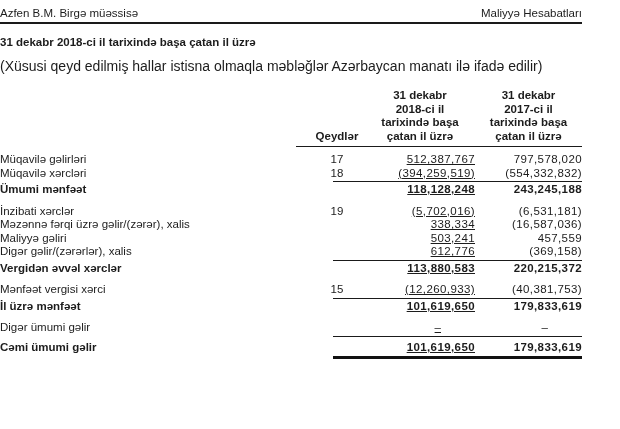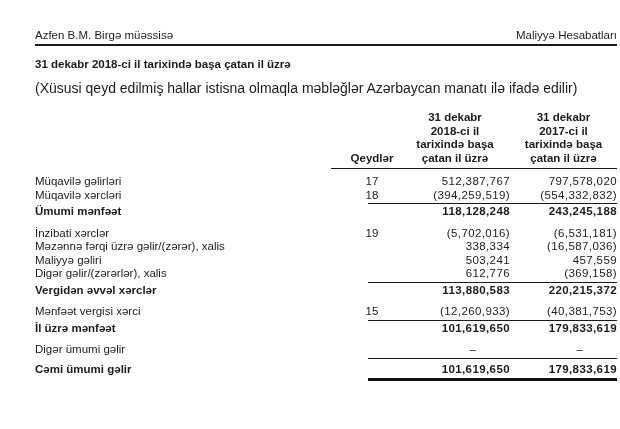--- a/index.html
+++ b/index.html
@@ -5,23 +5,22 @@
   * { box-sizing: border-box; margin: 0; padding: 0; }
   html, body {
     width: 620px; height: 429px;
     background: #ffffff;
     color: #1c1c1c;
     font-family: "Liberation Sans", sans-serif;
     font-size: 11.5px;
     overflow: hidden;
   }
   .doc {
-    margin-left: 35px;
     width: 582px;
-    padding-top: 29px;
+    padding-top: 7px;
   }
   .masthead {
     display: flex;
     justify-content: space-between;
     align-items: flex-end;
     border-bottom: 2px solid #1a1a1a;
     padding-bottom: 3px;
   }
   .title-period { font-weight: bold; margin-top: 12px; }
   .title-statement { font-weight: bold; margin-top: 10px; }
@@ -45,21 +44,21 @@
     margin-top: 3px;
   }
   .tbody { margin-top: 6px; }
   .row { display: flex; line-height: 13.5px; }
   .row.spaced { margin-top: 8px; }
   .row.spaced-sm { margin-top: 4px; }
   .row.bold { font-weight: bold; }
   .cell-label { flex: 1; }
   .cell-note  { width: 56px; text-align: center; }
   .cell-num   { text-align: right; letter-spacing: 0.4px; }
-  .cell-2018  { width: 110px; }
+  .cell-2018  { width: 110px; text-decoration: underline; }
   .cell-2017  { width: 107px; }
   .cell-num.dash { padding-right: 34px; letter-spacing: 0; }
   .rule {
     border-bottom: 1.5px solid #1a1a1a;
     margin: 1px 0 1px 333px;
   }
   .rule.thick {
     border-bottom: 3px solid #111111;
     margin-top: 2px;
   }

